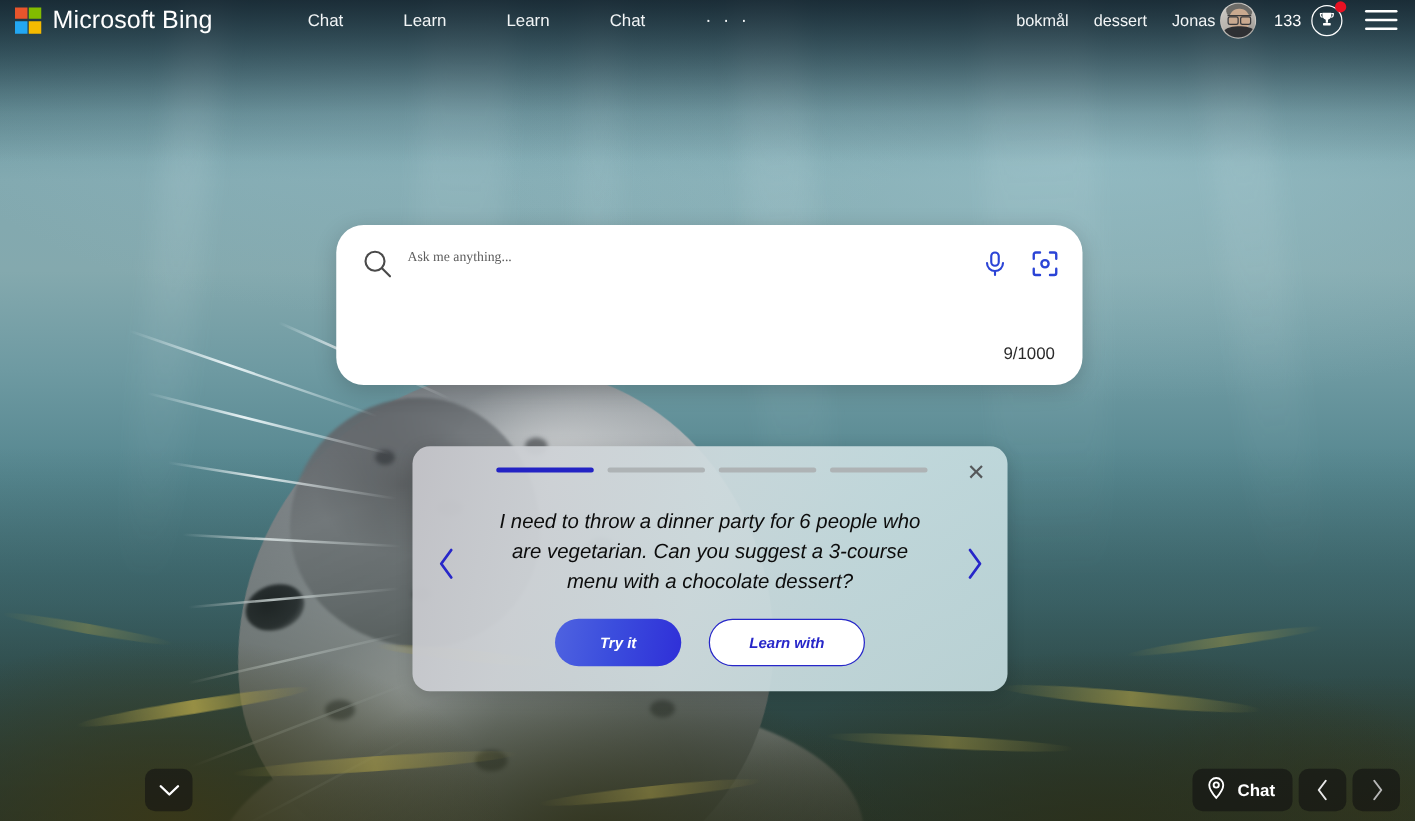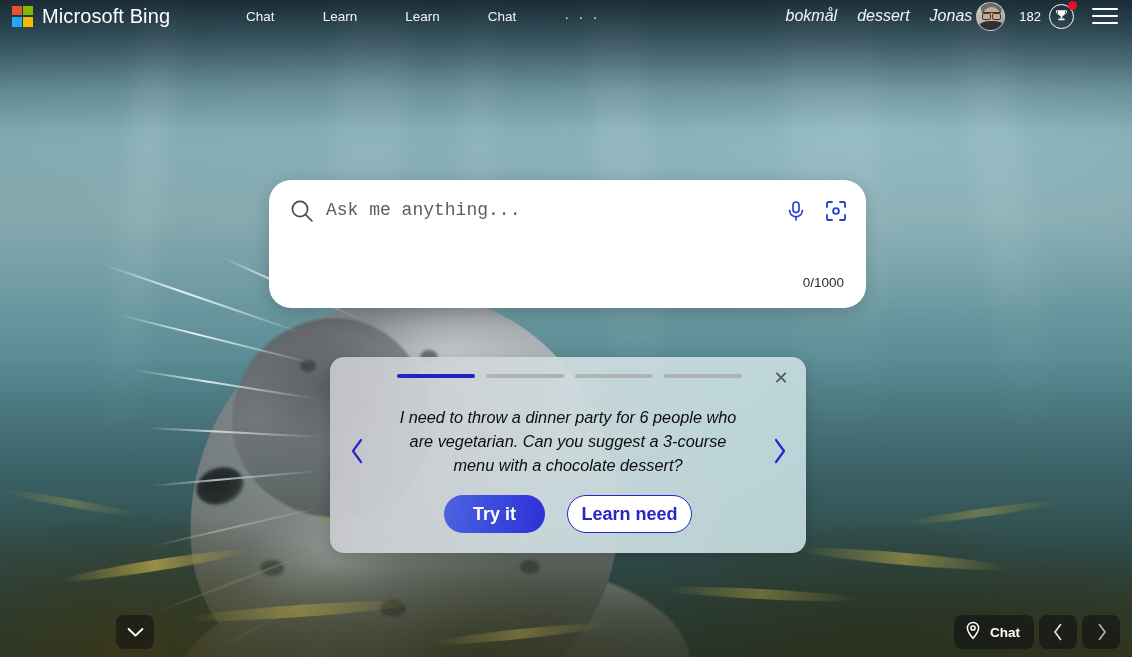--- a/index.html
+++ b/index.html
@@ -163,21 +163,21 @@
   .nav a {
     color: #f2f5f6; font-size: 13.5px; text-decoration: none;
     padding: 4px 0; margin-right: 48px; white-space: nowrap;
   }
   .nav a.more { letter-spacing: 2.5px; font-size: 15px; margin-right: 0; }
 
   .header-right {
     margin-left: auto; display: flex; align-items: center; gap: 0; margin-right: 8px;
   }
   .hr-link {
-    color: #f2f5f6; font-size: 16px; text-decoration: none; margin-right: 20px; white-space: nowrap; font-style: italic;
+    color: #f2f5f6; font-size: 13px; text-decoration: none; margin-right: 20px; white-space: nowrap;
   }
   .avatar {
     width: 29px; height: 29px; border-radius: 50%; margin-left: 4px; margin-right: 14px;
     overflow: hidden; position: relative; flex: 0 0 auto;
     background: linear-gradient(160deg, #cfcdc8 0%, #b7b3ad 55%, #8d8a85 100%);
     border: 1px solid rgba(255,255,255,0.18);
   }
   .av-hair { position:absolute; left:4px; top:-3px; width:21px; height:15px; border-radius:50% 50% 40% 40%; background:#6c6b67;}
   .av-face { position:absolute; left:6px; top:4px; width:17px; height:18px; border-radius:48%; background:#c9a98f;}
   .av-glass{ position:absolute; left:5px; top:9px; width:19px; height:5px;
@@ -210,22 +210,22 @@
     width: 597px; height: 128px;
     background: #ffffff;
     border-radius: 22px;
     box-shadow: 0 4px 18px rgba(0,0,0,0.18);
     z-index: 20;
   }
   .sb-top { display: flex; align-items: flex-start; padding: 17px 18px 0 20px; }
   .sb-mag { width: 26px; height: 26px; flex: 0 0 auto; margin-top: 1px; }
   .sb-input {
     flex: 1 1 auto; border: none; outline: none;
-    font-family: Liberation Mono, monospace;
-    font-size: 18px; color: #1f1f1f;
+    font-family: Liberation Serif, serif;
+    font-size: 11px; color: #1f1f1f;
     margin-left: 11px; margin-top: 3px; background: transparent;
   }
   .sb-input::placeholder { color: #5d5d5d; }
   .sb-actions { display: flex; align-items: center; gap: 16px; margin-top: 2px; flex: 0 0 auto;}
   .sb-icon { width: 24px; height: 24px; cursor: pointer; }
   .sb-counter {
     position: absolute; right: 22px; bottom: 18px;
     font-size: 13.5px; color: #2b2b2b;
   }
 
@@ -266,22 +266,22 @@
   }
   .promo-arrow.left { left: 14px; }
   .promo-arrow.right { right: 14px; }
   .promo-btns {
     position: absolute; left: 0; right: 0; bottom: 20px;
     display: flex; justify-content: center; gap: 22px;
   }
   .btn {
     height: 38px; border-radius: 19px; border: none; cursor: pointer;
     font-family: "Liberation Sans", sans-serif;
-    font-size: 18px; font-weight: bold;
-    display: flex; align-items: center; justify-content: center;
+    font-size: 12px; font-weight: bold;
+    display: flex; align-items: center; justify-content: center; font-style: italic;
   }
   .btn-primary {
     width: 101px; color: #fff;
     background: linear-gradient(100deg, #4f63e0 0%, #3b4ddd 45%, #2f2fd8 100%);
   }
   .btn-outline {
     width: 125px; color: #2727c9; background: #ffffff;
     border: 1.6px solid #2727c9;
   }
 
@@ -384,21 +384,21 @@
       <a href="#" class="hr-link">dessert</a>
       <a href="#" class="hr-link" style="margin-right:0">Jonas</a>
 
       <div class="avatar">
         <div class="av-hair"></div>
         <div class="av-face"></div>
         <div class="av-glass"></div>
         <div class="av-body"></div>
       </div>
 
-      <div class="points">182</div>
+      <div class="points">133</div>
 
       <div class="rewards">
         <div class="ring">
           <svg width="13" height="14" viewBox="0 0 13 14" fill="none" aria-hidden="true">
             <path d="M3 1.2h7v2.2a3.5 3.5 0 0 1-7 0V1.2Z" fill="#fff"></path>
             <rect x="5.6" y="6" width="1.8" height="3.2" fill="#fff"></rect>
             <rect x="3.4" y="9.4" width="6.2" height="1.9" rx="0.5" fill="#fff"></rect>
             <path d="M3 1.8H1.4v1.1c0 1 .7 1.8 1.6 2" stroke="#fff" stroke-width="1" fill="none"></path>
             <path d="M10 1.8h1.6v1.1c0 1-.7 1.8-1.6 2" stroke="#fff" stroke-width="1" fill="none"></path>
           </svg>
@@ -435,21 +435,21 @@
           <svg width="24" height="24" viewBox="0 0 24 24" fill="none" aria-hidden="true">
             <path d="M3 8V4.6A1.6 1.6 0 0 1 4.6 3H8" stroke="#2b44d6" stroke-width="1.9" stroke-linecap="round"></path>
             <path d="M16 3h3.4A1.6 1.6 0 0 1 21 4.6V8" stroke="#2b44d6" stroke-width="1.9" stroke-linecap="round"></path>
             <path d="M21 16v3.4a1.6 1.6 0 0 1-1.6 1.6H16" stroke="#2b44d6" stroke-width="1.9" stroke-linecap="round"></path>
             <path d="M8 21H4.6A1.6 1.6 0 0 1 3 19.4V16" stroke="#2b44d6" stroke-width="1.9" stroke-linecap="round"></path>
             <circle cx="12" cy="12" r="2.9" stroke="#2b44d6" stroke-width="1.9"></circle>
           </svg>
         </span>
       </div>
     </div>
-    <div class="sb-counter">0/1000</div>
+    <div class="sb-counter">9/1000</div>
   </div>
 
   <div class="promo">
     <div class="bars">
       <div class="bar active"></div>
       <div class="bar"></div>
       <div class="bar"></div>
       <div class="bar"></div>
     </div>
 
@@ -463,21 +463,21 @@
     <div class="promo-arrow right">
       <svg width="17" height="28" viewBox="0 0 17 28" fill="none" aria-hidden="true">
         <path d="M5 3l8 11-8 11" stroke="#2727c9" stroke-width="2.2" stroke-linecap="round" stroke-linejoin="round"></path>
       </svg>
     </div>
 
     <div class="promo-text">I need to throw a dinner party for 6 people who are vegetarian. Can you suggest a 3-course menu with a chocolate dessert?</div>
 
     <div class="promo-btns">
       <button class="btn btn-primary">Try it</button>
-      <button class="btn btn-outline">Learn need</button>
+      <button class="btn btn-outline">Learn with</button>
     </div>
   </div>
 
   <div class="scroll-down">
     <svg width="17" height="11" viewBox="0 0 17 11" fill="none" aria-hidden="true">
       <path d="M1.6 2 8.5 8.6 15.4 2" stroke="#ffffff" stroke-width="1.9" stroke-linecap="round" stroke-linejoin="round"></path>
     </svg>
   </div>
 
   <div class="bottom-right">

